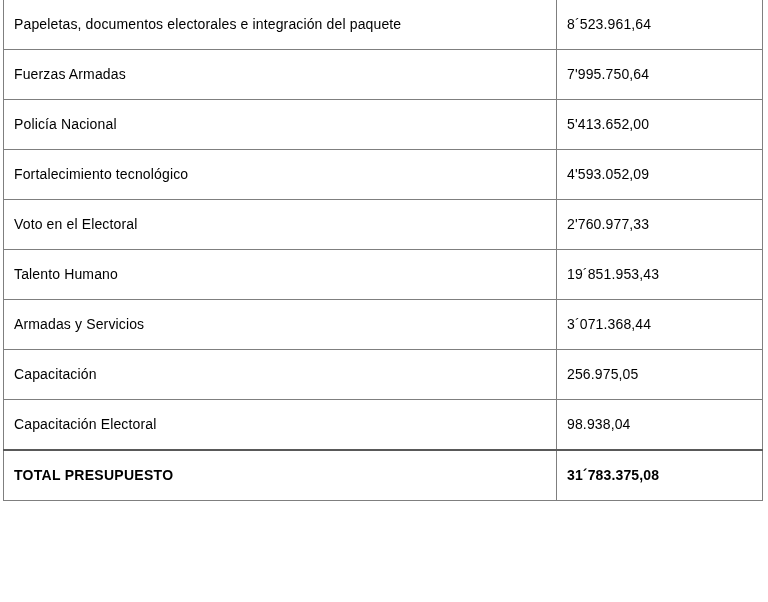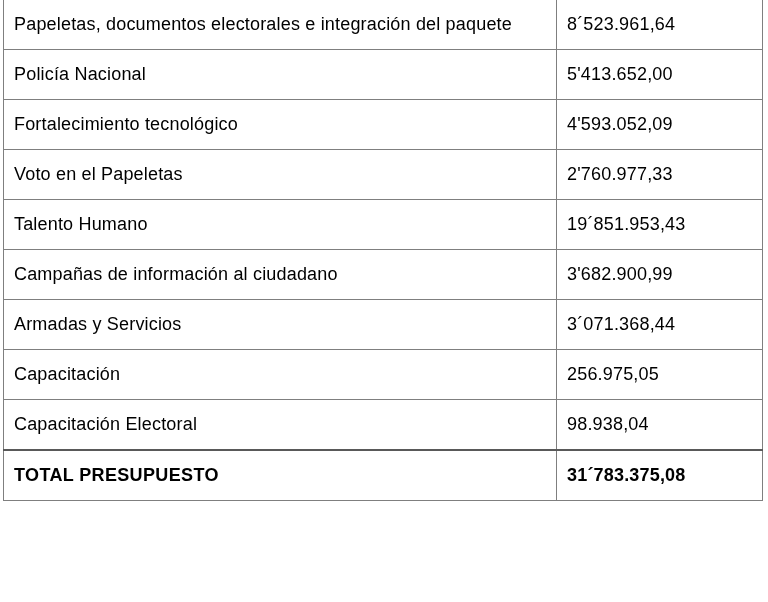--- a/index.html
+++ b/index.html
@@ -30,21 +30,21 @@
     background: #ffffff;
   }
   table.budget col.c-concept { width: 553px; }
   table.budget col.c-amount  { width: 206px; }
 
   table.budget td {
     border: 1px solid #7f7f7f;
     height: 49px;
     padding: 0 10px;
     vertical-align: middle;
-    font-size: 18px;
+    font-size: 14px;
     line-height: 1.25;
     font-weight: normal;
     background: #ffffff;
   }
   table.budget td.concept {
     text-align: left;
     letter-spacing: 0.01em;
   }
   table.budget td.amount {
     text-align: left;
@@ -67,38 +67,38 @@
     <colgroup>
       <col class="c-concept">
       <col class="c-amount">
     </colgroup>
     <tbody>
       <tr>
         <td class="concept">Papeletas, documentos electorales e integración del paquete</td>
         <td class="amount">8´523.961,64</td>
       </tr>
       <tr>
+        <td class="concept">Fuerzas Armadas</td>
+        <td class="amount">7'995.750,64</td>
+      </tr>
+      <tr>
         <td class="concept">Policía Nacional</td>
         <td class="amount">5'413.652,00</td>
       </tr>
       <tr>
         <td class="concept">Fortalecimiento tecnológico</td>
         <td class="amount">4'593.052,09</td>
       </tr>
       <tr>
-        <td class="concept">Voto en el Papeletas</td>
+        <td class="concept">Voto en el Electoral</td>
         <td class="amount">2'760.977,33</td>
       </tr>
       <tr>
         <td class="concept">Talento Humano</td>
         <td class="amount">19´851.953,43</td>
-      </tr>
-      <tr>
-        <td class="concept">Campañas de información al ciudadano</td>
-        <td class="amount">3'682.900,99</td>
       </tr>
       <tr>
         <td class="concept">Armadas y Servicios</td>
         <td class="amount">3´071.368,44</td>
       </tr>
       <tr>
         <td class="concept">Capacitación</td>
         <td class="amount">256.975,05</td>
       </tr>
       <tr>

